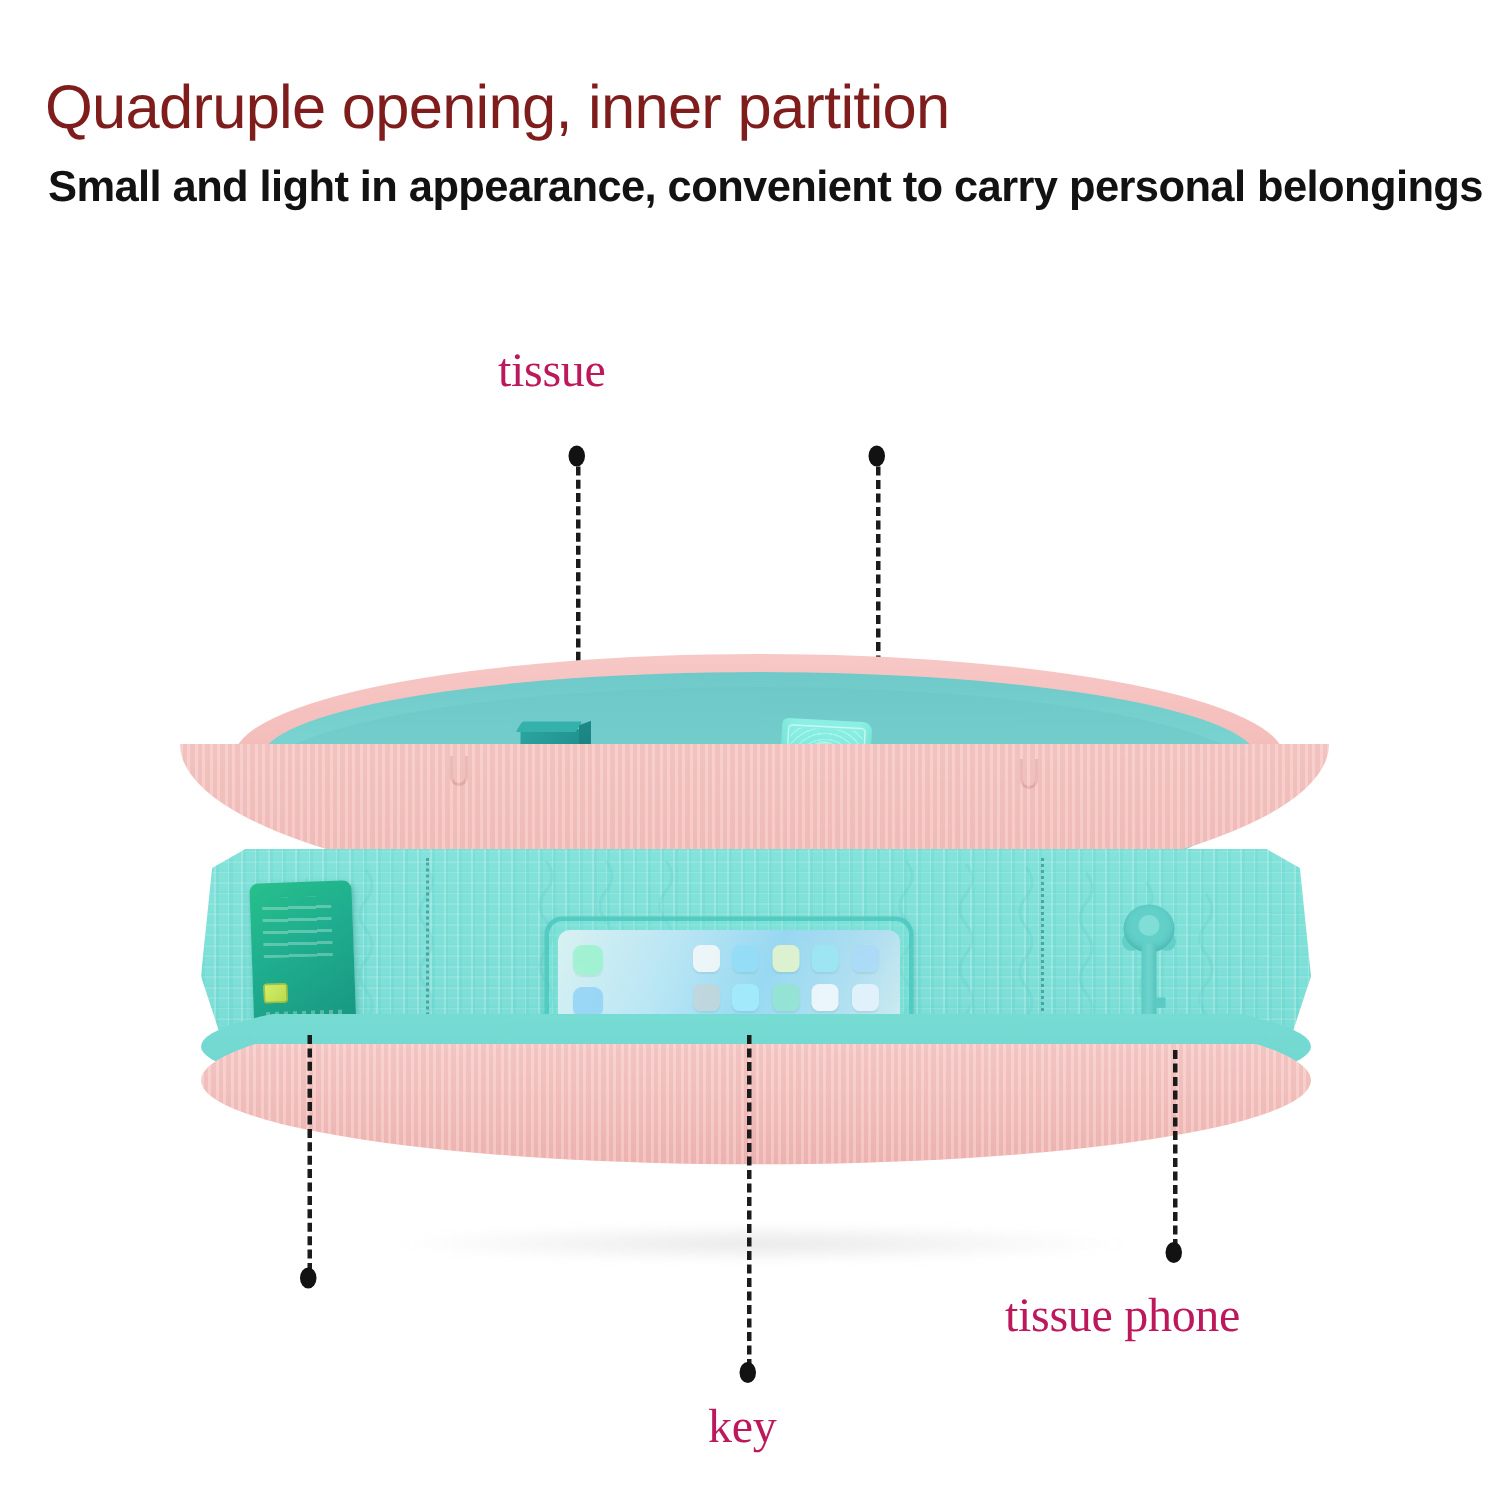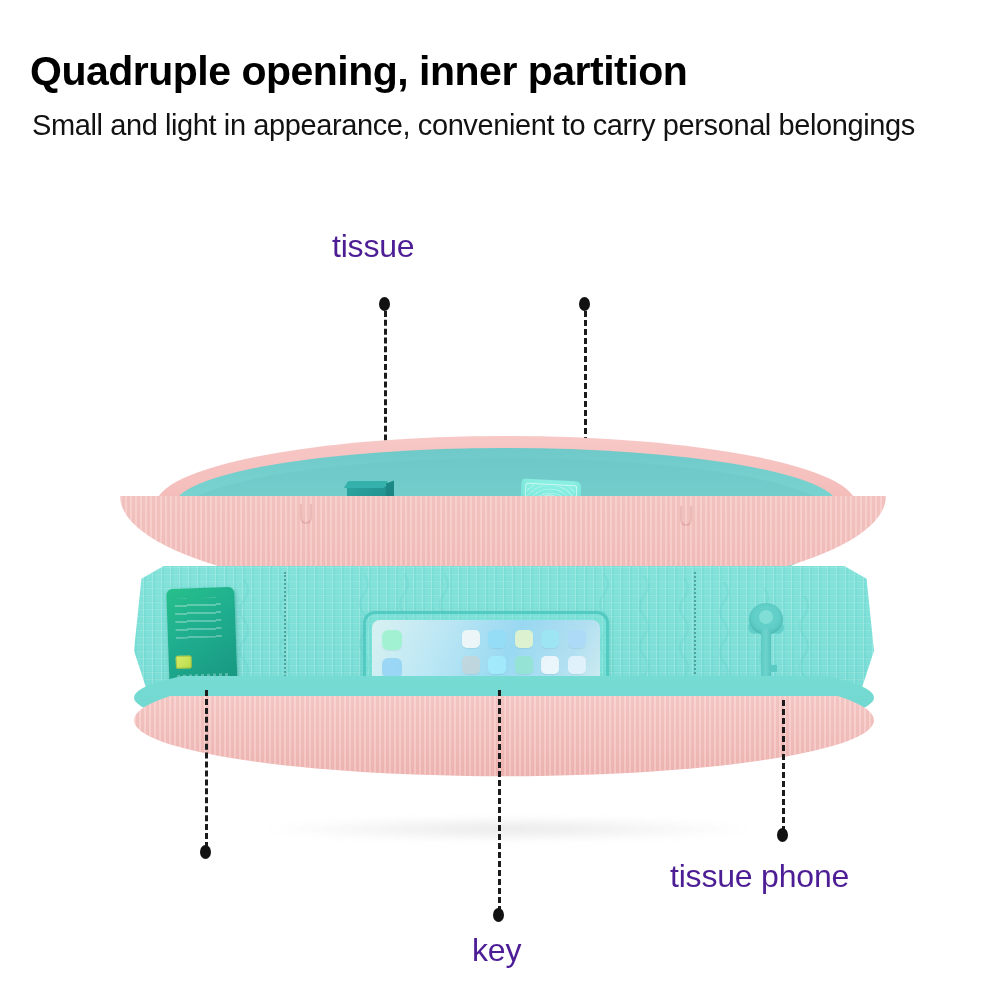--- a/index.html
+++ b/index.html
@@ -22,45 +22,46 @@
     background: #ffffff;
   }
 
   
   .headline {
     position: absolute;
     left: 30px;
     top: 48px;
     width: 940px;
     font-size: 41px;
-    font-weight: 700;
-    color: #000000;
+    font-weight: 400;
+    color: #7f1d1d;
     letter-spacing: -0.5px;
     font-family: "Liberation Sans", sans-serif;
     white-space: nowrap;
   }
   .subhead {
     position: absolute;
     left: 32px;
     top: 109px;
     width: 950px;
     font-size: 29px;
-    font-weight: 400;
+    font-weight: 700;
     color: #121212;
     letter-spacing: -0.4px;
     white-space: nowrap;
   }
 
   
   .callout {
     position: absolute;
     font-size: 32px;
-    color: #4c1d95;
+    color: #be185d;
     white-space: nowrap;
     letter-spacing: -0.2px;
+    font-family: Liberation Serif, serif;
   }
 
   
   .leader-dot {
     position: absolute;
     width: 11px;
     height: 14px;
     background: #121212;
     border-radius: 50%;
   }

